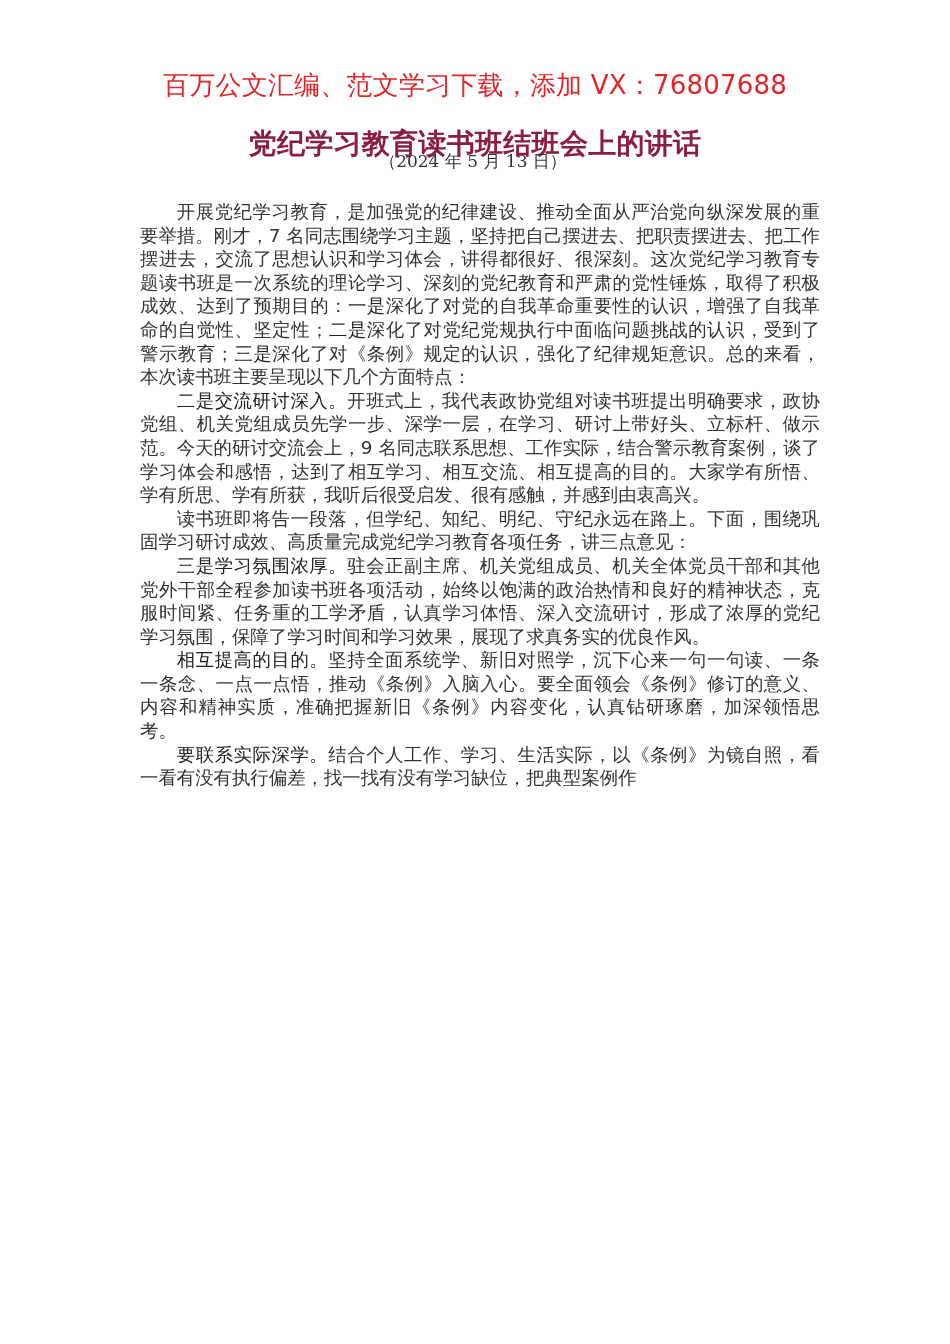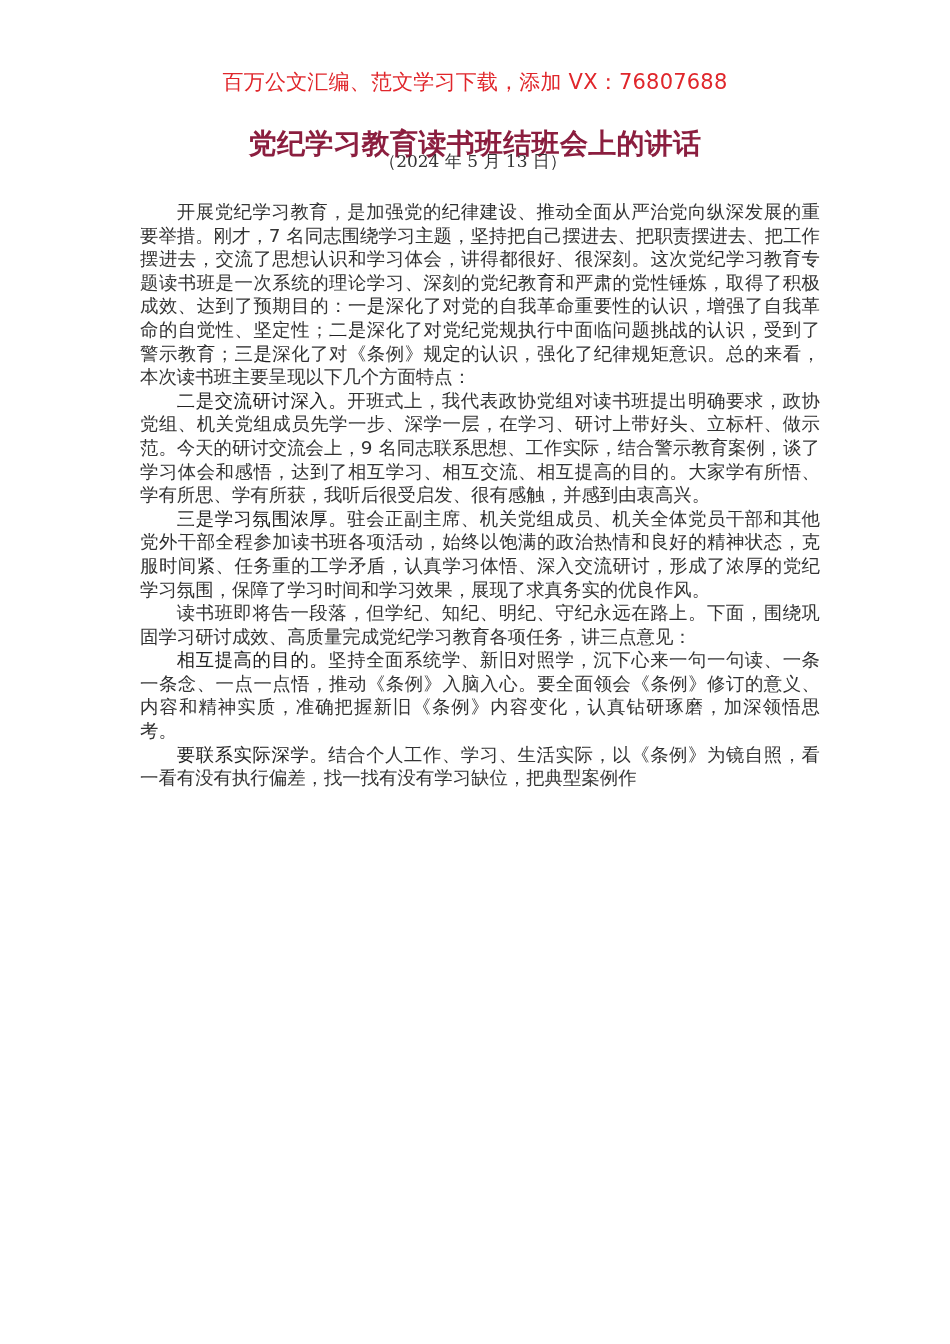--- a/index.html
+++ b/index.html
@@ -21,21 +21,21 @@
       height: 1344px;
       background: #ffffff;
     }
     .watermark {
       position: absolute;
       top: 68px;
       left: 0;
       width: 950px;
       text-align: center;
       font-family: "DejaVu Sans", "Liberation Sans", sans-serif;
-      font-size: 21px;
+      font-size: 26px;
       color: #e0262b;
       letter-spacing: 0.2px;
     }
     .title {
       position: absolute;
       top: 125px;
       left: 0;
       width: 950px;
       text-align: center;
       font-family: "DejaVu Serif", "Liberation Serif", serif;
@@ -79,18 +79,18 @@
 <body>
 
 <div class="page">
   <div class="watermark">百万公文汇编、范文学习下载，添加 VX：76807688</div>
   <div class="title">党纪学习教育读书班结班会上的讲话</div>
   <div class="date">（2024 年 5 月 13 日）</div>
 
   <div class="body">
     <p><span>开展党纪学习教育，是加强党的纪律建设、推动全面从严治党向纵深发展的重要举措。刚才，7 名同志围绕学习主题，坚持把自己摆进去、把职责摆进去、把工作摆进去，交流了思想认识和学习体会，讲得都很好、很深刻。这次党纪学习教育专题读书班是一次系统的理论学习、深刻的党纪教育和严肃的党性锤炼，取得了积极成效、达到了预期目的：</span><span class="bold">一是</span><span>深化了对党的自我革命重要性的认识，增强了自我革命的自觉性、坚定性；</span><span class="bold">二是</span><span>深化了对党纪党规执行中面临问题挑战的认识，受到了警示教育；</span><span class="bold">三是</span><span>深化了对《条例》规定的认识，强化了纪律规矩意识。总的来看，本次读书班主要呈现以下几个方面特点：</span></p>
     <p><span class="bold">二是交流研讨深入。</span><span>开班式上，我代表政协党组对读书班提出明确要求，政协党组、机关党组成员先学一步、深学一层，在学习、研讨上带好头、立标杆、做示范。今天的研讨交流会上，9 名同志联系思想、工作实际，结合警示教育案例，谈了学习体会和感悟，达到了相互学习、相互交流、相互提高的目的。大家学有所悟、学有所思、学有所获，我听后很受启发、很有感触，并感到由衷高兴。</span></p>
+    <p><span>读书班即将告一段落，但学纪、知纪、明纪、守纪永远在路上。下面，围绕巩固学习研讨成效、高质量完成党纪学习教育各项任务，讲三点意见：</span></p>
     <p><span class="bold">三是学习氛围浓厚。</span><span>驻会正副主席、机关党组成员、机关全体党员干部和其他党外干部全程参加读书班各项活动，始终以饱满的政治热情和良好的精神状态，克服时间紧、任务重的工学矛盾，认真学习体悟、深入交流研讨，形成了浓厚的党纪学习氛围，保障了学习时间和学习效果，展现了求真务实的优良作风。</span></p>
-    <p><span>读书班即将告一段落，但学纪、知纪、明纪、守纪永远在路上。下面，围绕巩固学习研讨成效、高质量完成党纪学习教育各项任务，讲三点意见：</span></p>
     <p><span class="bold">相互提高的目的。</span><span>坚持全面系统学、新旧对照学，沉下心来一句一句读、一条一条念、一点一点悟，推动《条例》入脑入心。要全面领会《条例》修订的意义、内容和精神实质，准确把握新旧《条例》内容变化，认真钻研琢磨，加深领悟思考。</span></p>
     <p><span class="bold">要联系实际深学。</span><span>结合个人工作、学习、生活实际，以《条例》为镜自照，看一看有没有执行偏差，找一找有没有学习缺位，把典型案例作</span></p>
   </div>
 </div>
 
 </body></html>

